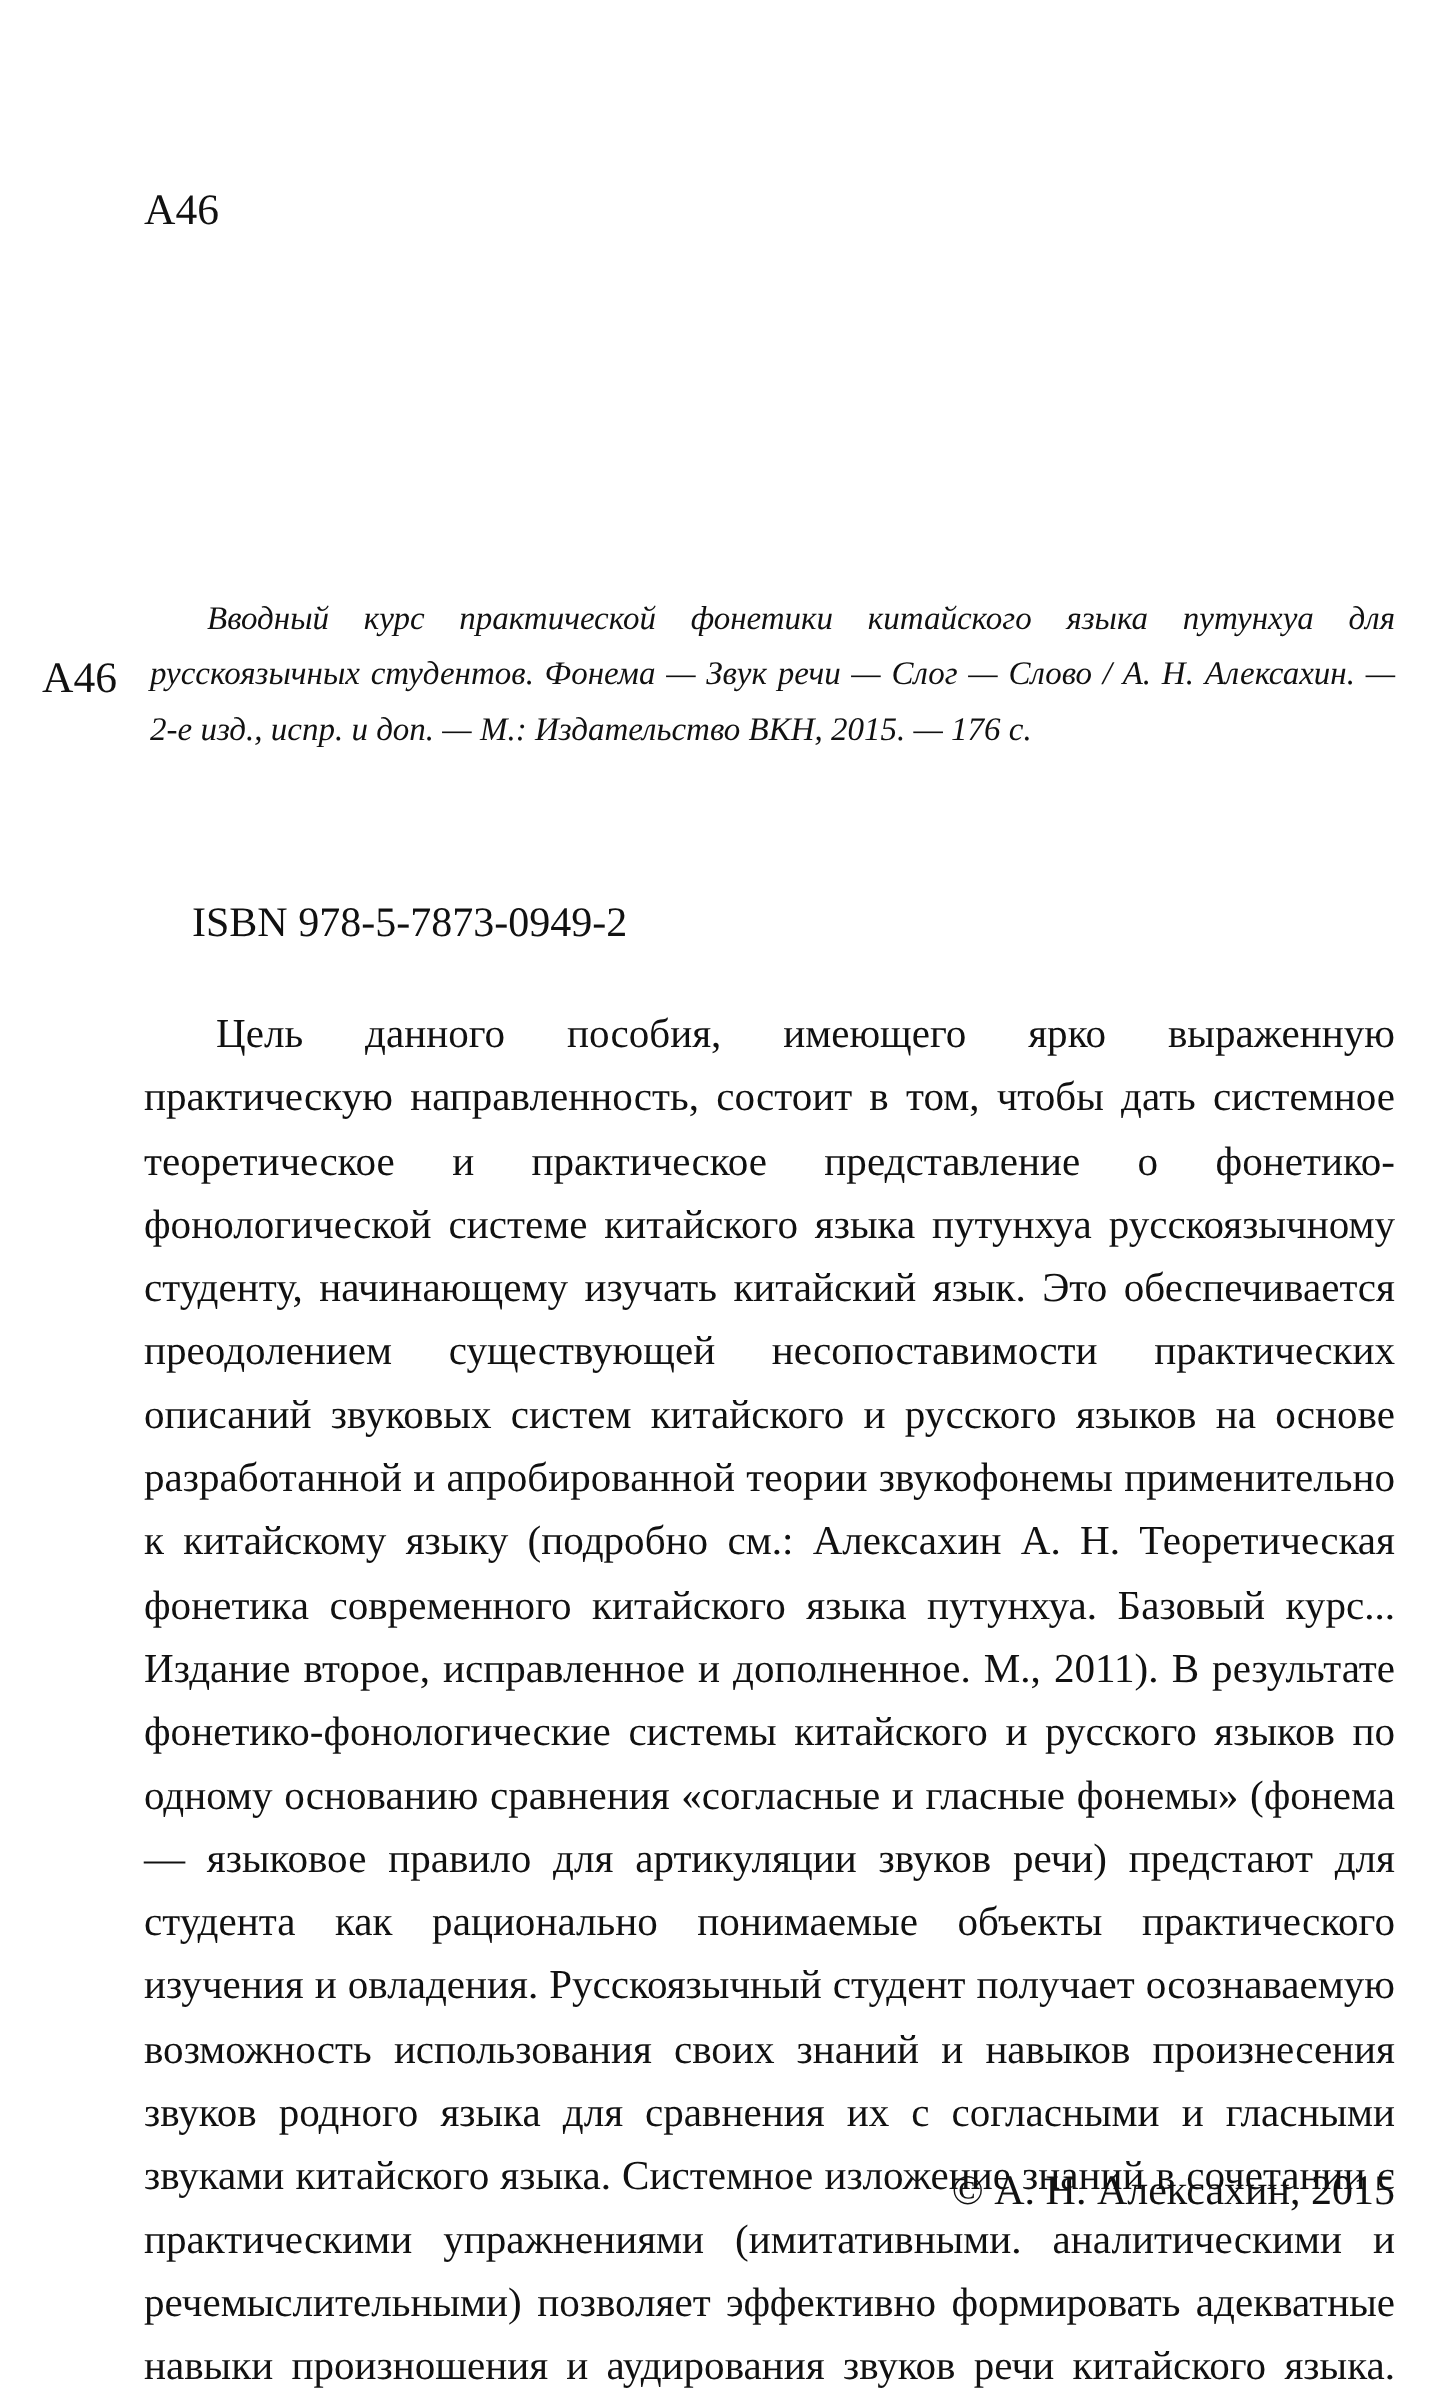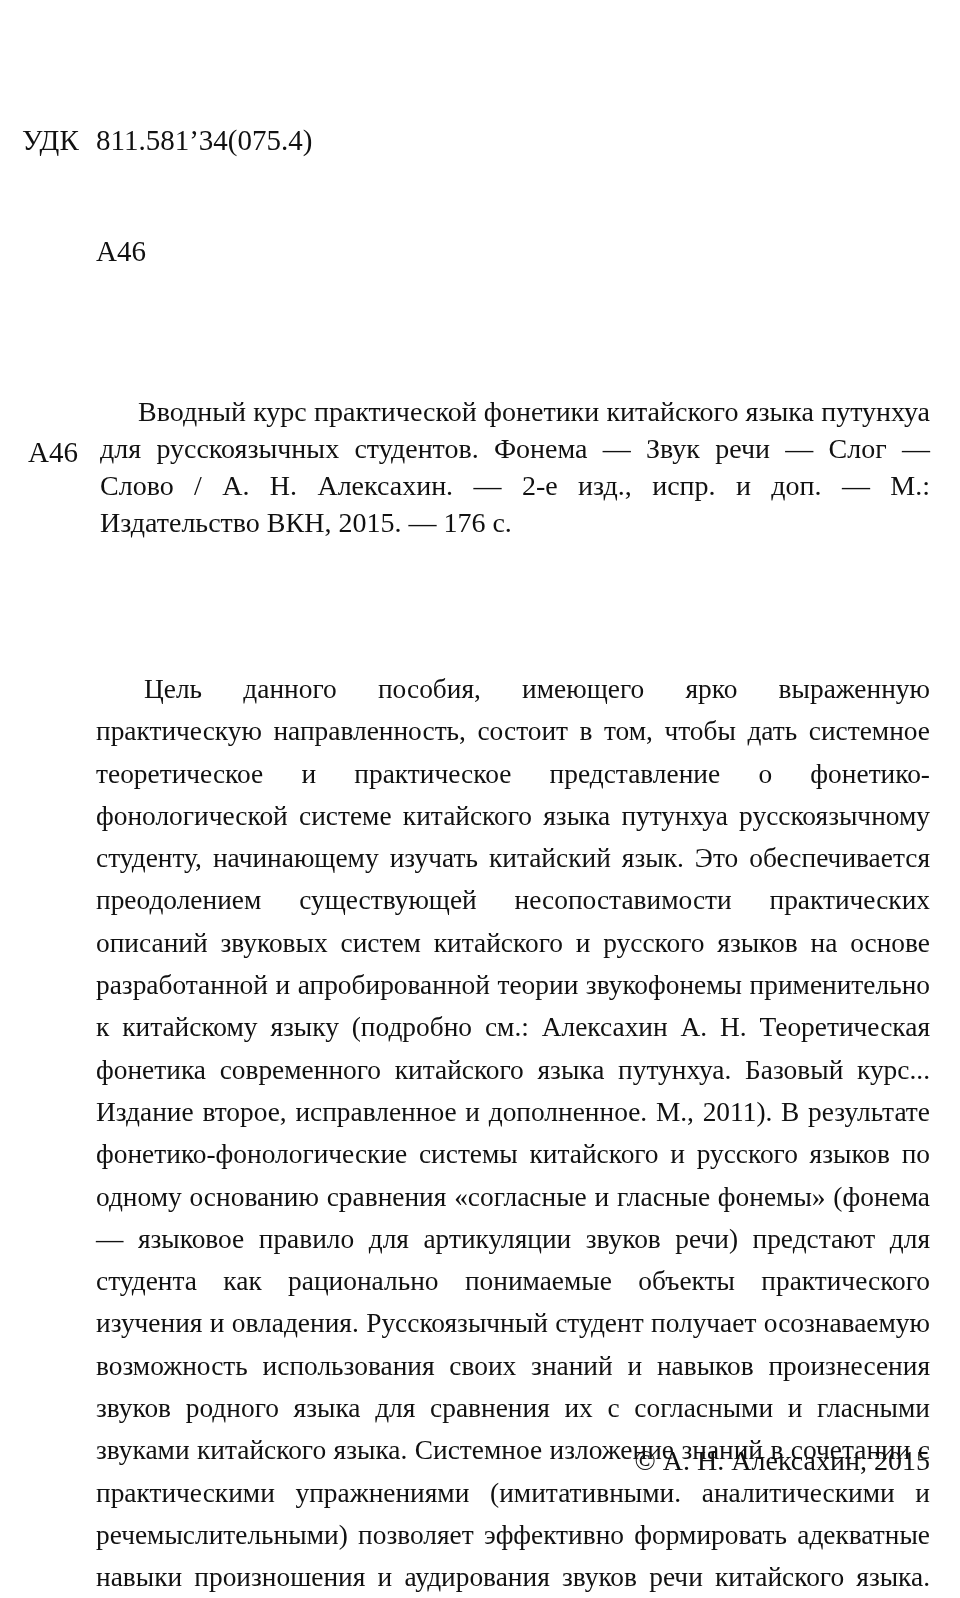--- a/index.html
+++ b/index.html
@@ -66,25 +66,26 @@
   .author {
     font-weight: bold;
     font-size: 28px;
     line-height: 36px;
     margin: 0 0 4px 0;
     letter-spacing: 0.1px;
   }
 
   .description {
     margin: 0;
-    font-size: 28px;
+    font-size: 22px;
     line-height: 37px;
     text-align: justify;
     text-indent: 38px;
     hyphens: none;
+    font-style: italic;
   }
 
   .isbn {
     position: absolute;
     left: 128px;
     top: 598px;
     font-size: 28px;
     line-height: 36px;
   }
 
@@ -115,31 +116,31 @@
     display: block;
     white-space: pre;
   }
 </style>
 </head>
 <body>
 
 <div class="page">
 
   <div class="codes">
-    <span class="code-row"><span class="code-label">УДК</span><span>811.581’34(075.4)</span></span>
     <span class="shelf-row">А46</span>
   </div>
 
   <div class="record">
     <div class="record-marker">А46</div>
     <div class="record-body">
       <p class="description">Вводный курс практической фонетики китайского языка путунхуа для русскоязычных студентов. Фонема — Звук речи — Слог — Слово / А. Н. Алексахин. — 2-е изд., испр. и доп. — М.: Издательство ВКН, 2015. — 176 с.</p>
     </div>
   </div>
 
+  <div class="isbn">ISBN 978-5-7873-0949-2</div>
 
   <p class="abstract">Цель данного пособия, имеющего ярко выраженную практическую направленность, состоит в том, чтобы дать системное теоретическое и практическое представление о фонетико-фонологической системе китайского языка путунхуа русскоязычному студенту, начинающему изучать китайский язык. Это обеспечивается преодолением существующей несопоставимости практических описаний звуковых систем китайского и русского языков на основе разработанной и апробированной теории звукофонемы применительно к китайскому языку (подробно см.: Алексахин А. Н. Теоретическая фонетика современного китайского языка путунхуа. Базовый курс... Издание второе, исправленное и дополненное. М., 2011). В результате фонетико-фонологические системы китайского и русского языков по одному основанию сравнения «согласные и гласные фонемы» (фонема — языковое правило для артикуляции звуков речи) предстают для студента как рационально понимаемые объекты практического изучения и овладения. Русскоязычный студент получает осознаваемую возможность использования своих знаний и навыков произнесения звуков родного языка для сравнения их с согласными и гласными звуками китайского языка. Системное изложение знаний в сочетании с практическими упражнениями (имитативными. аналитическими и речемыслительными) позволяет эффективно формировать адекватные навыки произношения и аудирования звуков речи китайского языка. Теоретическая информация и система практических упражнений главным образом направлены на преодоление типичных фонологических ошибок, приводящих к смысловым искажениям из-за непроизвольного ошибочного произнесения слов китайского языка.</p>
 
   <div class="copyright">
     <span class="cr-line">© А. Н. Алексахин, 2015</span>
   </div>
 
 </div>
 
 </body></html>

